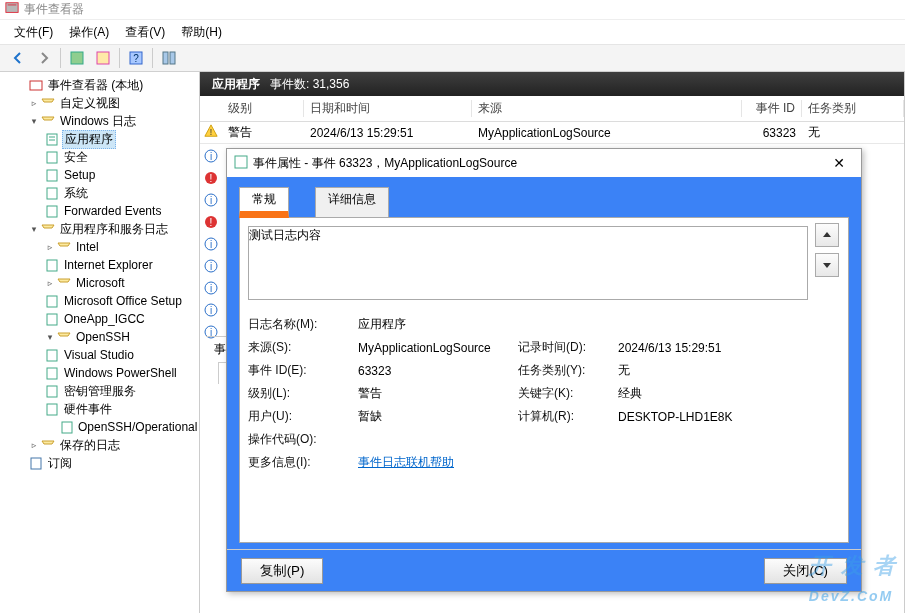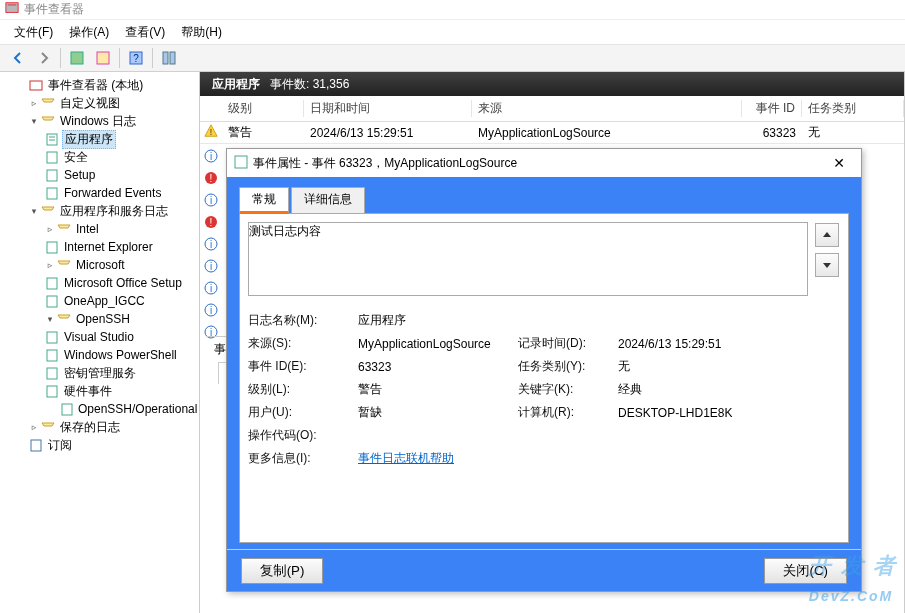--- a/index.html
+++ b/index.html
@@ -51,22 +51,22 @@
 .lower-tab { position:absolute; left:218px; top: 362px; padding:2px 8px; border:1px solid #ccc; border-bottom:none; background:#fff; }
 
 
 .overlay { position: absolute; left: 226px; top: 148px; width: 636px; height: 444px; background: #3b82f6; border: 1px solid #9a9a9a; box-shadow: 2px 2px 6px rgba(0,0,0,.25); display: flex; flex-direction: column; }
 .dlg-title { height: 28px; background: #fff; display: flex; align-items: center; padding: 0 6px; }
 .dlg-title-txt { flex: 1; padding-left: 4px; }
 .dlg-close { width: 32px; height: 22px; display: flex; align-items: center; justify-content: center; font-size: 14px; }
 .dlg-body { flex: 1; padding: 10px 12px 6px; display: flex; flex-direction: column; position: relative; }
 .tabs { display: flex; margin-bottom: -1px; }
 .tab { padding: 3px 12px; border: 1px solid #aaa; background: #fff; margin-right: 2px; }
-.tab.active { border-bottom: 3px solid #f97316; z-index: 2; }
-.tab.inactive { background: #f0f0f0; }
+.tab.active { border-bottom: 7px solid #f97316; z-index: 2; }
+.tab.inactive { background: #f0f0f0; margin-left: 24px; }
 .tab-content { border: 1px solid #aaa; background: #fff; padding: 8px; flex: 1; display: flex; flex-direction: column; }
 .msg-box { border: 1px solid #aaa; background: #fff; height: 74px; padding: 0; margin-bottom: 12px; }
 .detail-grid { display: grid; grid-template-columns: 110px 160px 100px 1fr; row-gap: 6px; align-items: center; font-size: 12px; margin-top: 4px; }
 .detail-grid .lbl { color: #111; }
 .detail-grid a { color: #0066cc; }
 .nav-btns { position: absolute; right: 22px; top: 46px; display:flex; flex-direction:column; gap:6px; }
 .nav-btn { width: 24px; height: 24px; border: 1px solid #aaa; background: linear-gradient(#fcfcfc,#e8e8e8); display:flex; align-items:center; justify-content:center; }
 .dlg-footer { height: 42px; border-top: 1px solid #ccc; display: flex; align-items: center; padding: 0 14px; gap: 26px; }
 .btn { padding: 3px 18px; border: 1px solid #999; background: linear-gradient(#fcfcfc,#e3e3e3); }
 .spacer { flex: 1; }
@@ -176,20 +176,28 @@
         </span>
         <span class="tree-label">安全</span>
       </div>
     <div class="tree-node d3">
         <span class="tree-icon">
           <svg width="14" height="14">
             <rect x="2" y="2" width="10" height="11" fill="#fff" stroke="#4a8"></rect>
           </svg>
         </span>
         <span class="tree-label">Setup</span>
+      </div>
+    <div class="tree-node d3">
+        <span class="tree-icon">
+          <svg width="14" height="14">
+            <rect x="2" y="2" width="10" height="11" fill="#fff" stroke="#4a8"></rect>
+          </svg>
+        </span>
+        <span class="tree-label">系统</span>
       </div>
     <div class="tree-node d3">
         <span class="tree-icon">
           <svg width="14" height="14">
             <rect x="2" y="2" width="10" height="11" fill="#fff" stroke="#4a8"></rect>
           </svg>
         </span>
         <span class="tree-label">Forwarded Events</span>
       </div>
     <div class="tree-node d2">

